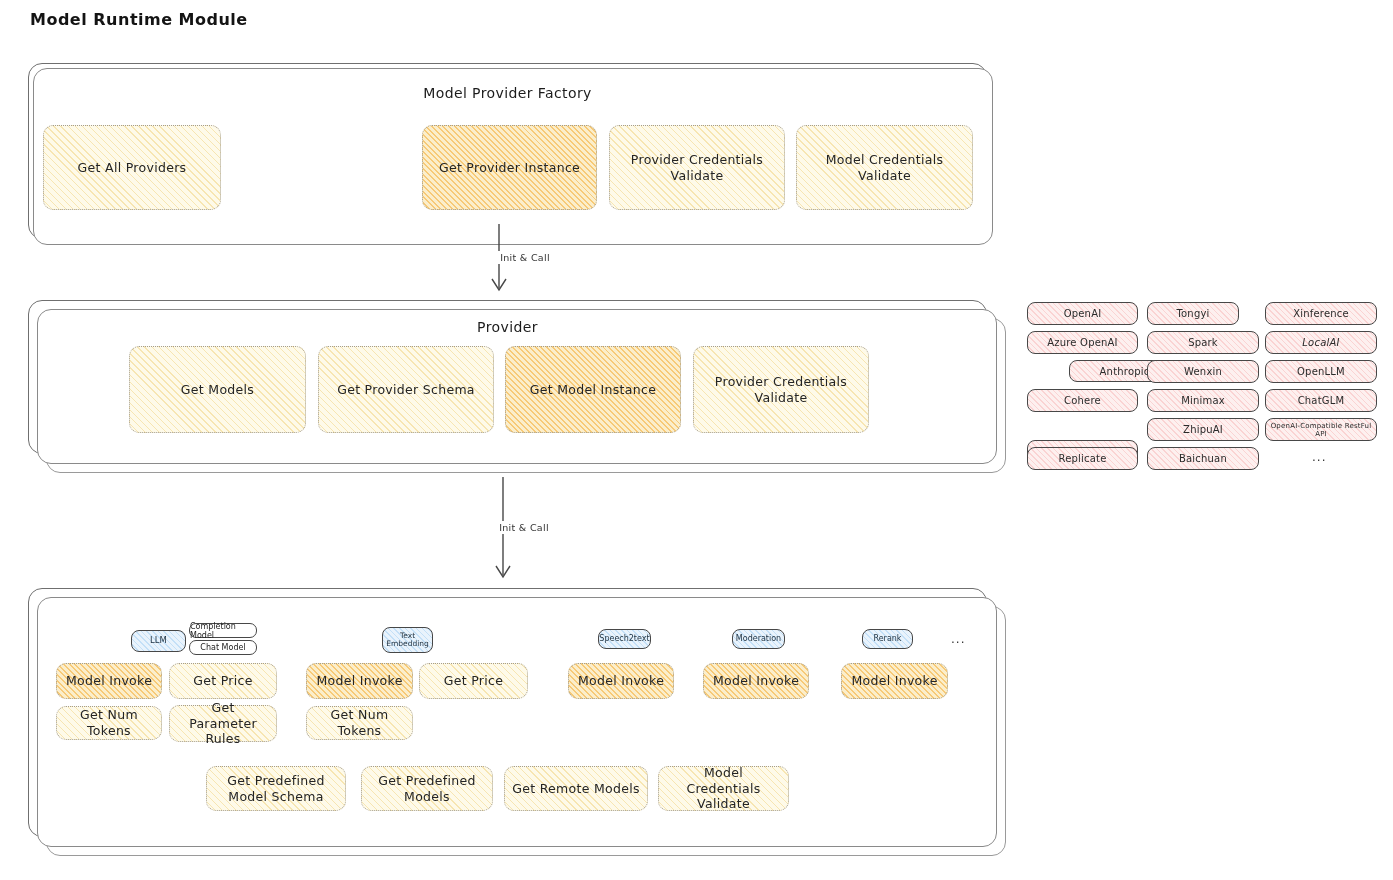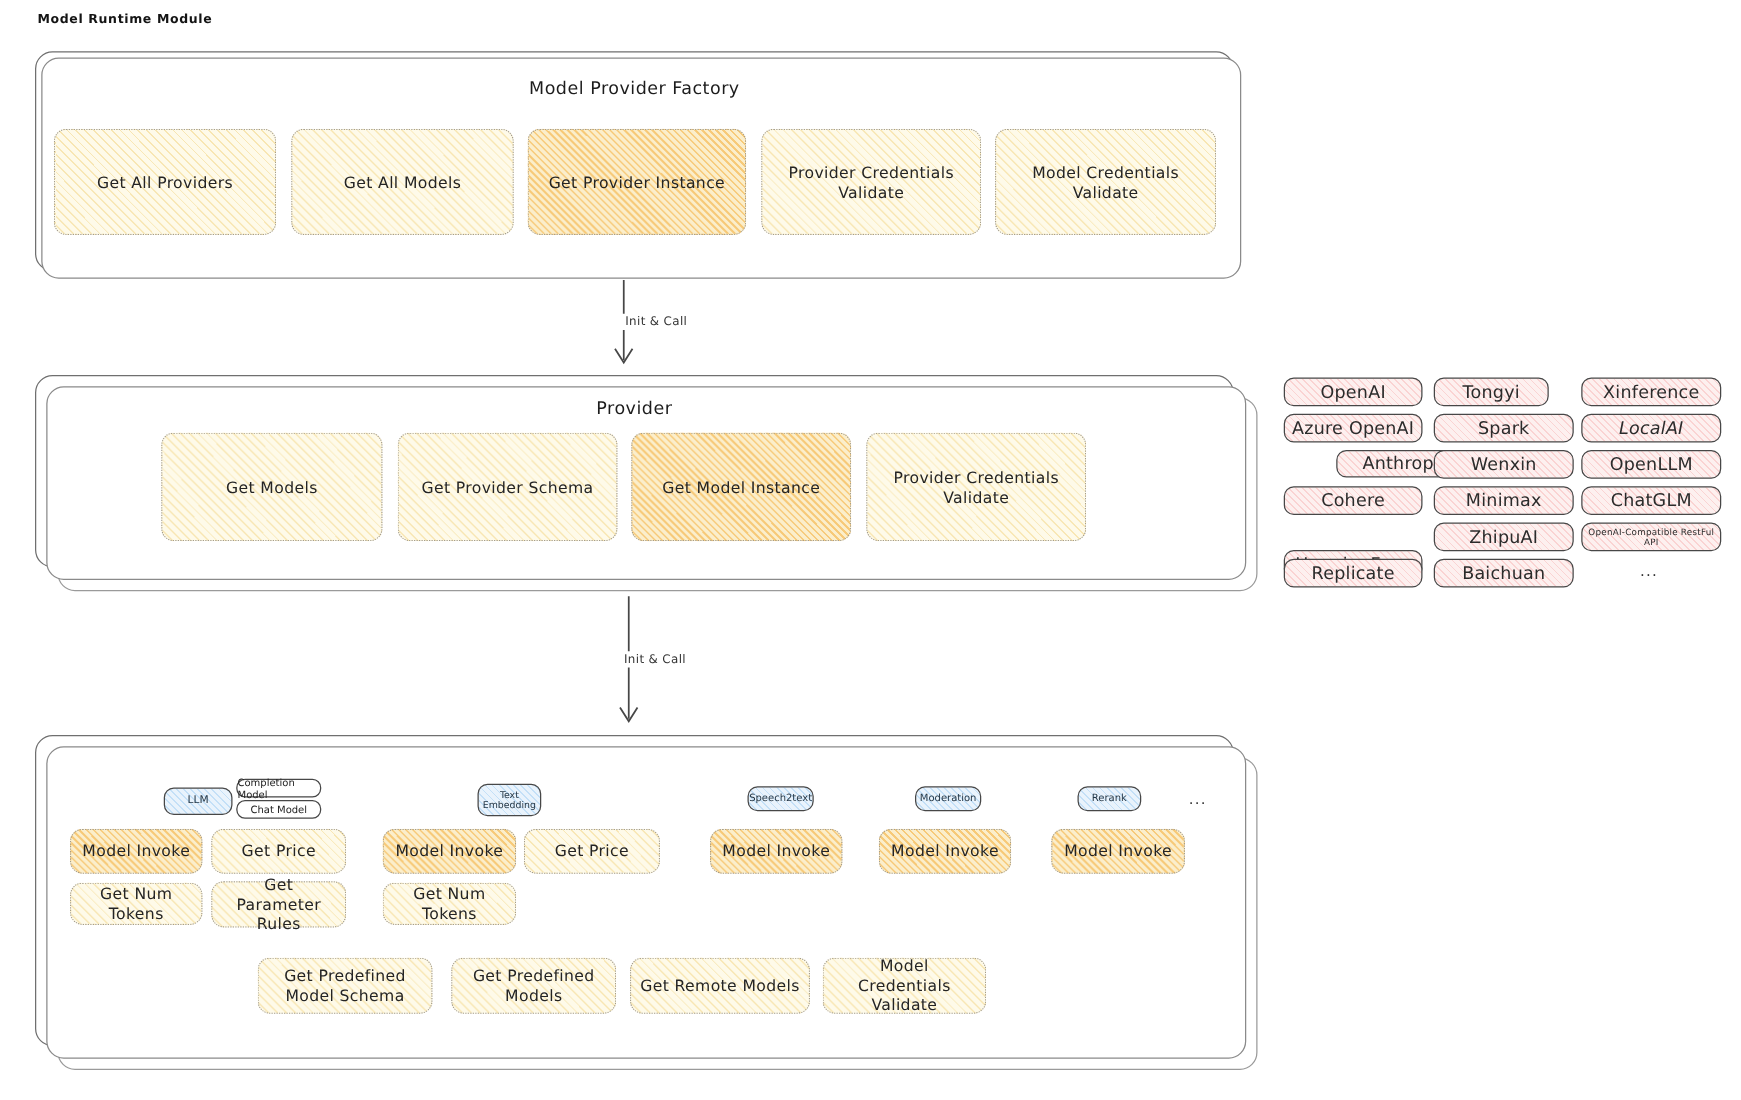--- a/index.html
+++ b/index.html
@@ -22,50 +22,49 @@
     border:1.6px dotted #a49d8d;border-radius:10px;font-size:12.5px;line-height:1.25;
     letter-spacing:.3px;padding:2px 6px;box-sizing:border-box;color:#242424;
     background-color:#fefaе9;
     background-color:#fefae9;
     background-image:repeating-linear-gradient(45deg,rgba(240,205,110,.45) 0,rgba(240,205,110,.45) 1px,transparent 1px,transparent 5px);}
   .fn.hot{background-color:#fbeecb;
     background-image:repeating-linear-gradient(45deg,rgba(243,164,36,.5) 0,rgba(243,164,36,.5) 1.4px,transparent 1.4px,transparent 4px);}
 
   
   .vendor{position:absolute;display:flex;align-items:center;justify-content:center;text-align:center;
-    border:1.4px solid #474747;border-radius:8px;font-size:14px;letter-spacing:.2px;color:#2b2b2b;
+    border:1.4px solid #474747;border-radius:8px;font-size:10px;letter-spacing:.2px;color:#2b2b2b;
     box-sizing:border-box;background-color:#fdf0ef;
     background-image:repeating-linear-gradient(45deg,rgba(246,168,168,.4) 0,rgba(246,168,168,.4) 1px,transparent 1px,transparent 4px);}
   .vendor.tiny{font-size:7px;}
 
   
   .tab{position:absolute;display:flex;align-items:center;justify-content:center;text-align:center;
     border:1.4px solid #474747;border-radius:8px;font-size:8px;line-height:1.1;color:#243746;
     box-sizing:border-box;background-color:#e9f3fc;
     background-image:repeating-linear-gradient(45deg,rgba(140,195,240,.4) 0,rgba(140,195,240,.4) 1px,transparent 1px,transparent 4px);}
   .chip{position:absolute;display:flex;align-items:center;justify-content:center;text-align:left;
     border:1.3px solid #474747;border-radius:7px;font-size:8px;color:#222;background:#fff;box-sizing:border-box;}
 
   .arrow-label{position:absolute;text-align:center;font-size:9.5px;letter-spacing:.3px;color:#333;
     background:#fff;padding:1px 3px;z-index:3;margin-left:24px;}
   svg.arrow{position:absolute;overflow:visible;z-index:2;}
   .dots{position:absolute;font-size:12px;color:#333;letter-spacing:1px;}
-  #page-title{position:absolute;left:30px;top:10px;font-size:10px;font-weight:700;letter-spacing:.5px;color:#141414;}
+  #page-title{position:absolute;left:30px;top:10px;font-size:16px;font-weight:700;letter-spacing:.5px;color:#141414;}
 </style>
 </head>
 <body>
 
 <div id="page">
 
   <div id="page-title">Model Runtime Module</div>
 
-  <div class="bigbox shadow1" style="left:28px;top:41px;width:957px;height:174px;">
+  <div class="bigbox shadow1" style="left:28px;top:63px;width:957px;height:174px;">
     <div class="box-title" style="top:21px;">Model Provider Factory</div>
     <div class="fn" style="left:14px;top:61px;width:178px;height:85px;">Get All Providers</div>
-    <div class="fn" style="left:204px;top:61px;width:178px;height:85px;">Get All Models</div>
     <div class="fn hot" style="left:393px;top:61px;width:175px;height:85px;">Get Provider Instance</div>
     <div class="fn" style="left:580px;top:61px;width:176px;height:85px;">Provider Credentials Validate</div>
     <div class="fn" style="left:767px;top:61px;width:177px;height:85px;">Model Credentials Validate</div>
   </div>
 
   <svg class="arrow" style="left:487px;top:224px;" width="24" height="70">
     <line x1="12" y1="0" x2="12" y2="64" stroke="#474747" stroke-width="1.4"></line>
     <path d="M5,55 L12,66 L19,55" fill="none" stroke="#474747" stroke-width="1.4"></path>
   </svg>
   <div class="arrow-label" style="left:468px;top:251px;width:60px;">Init &amp; Call</div>

